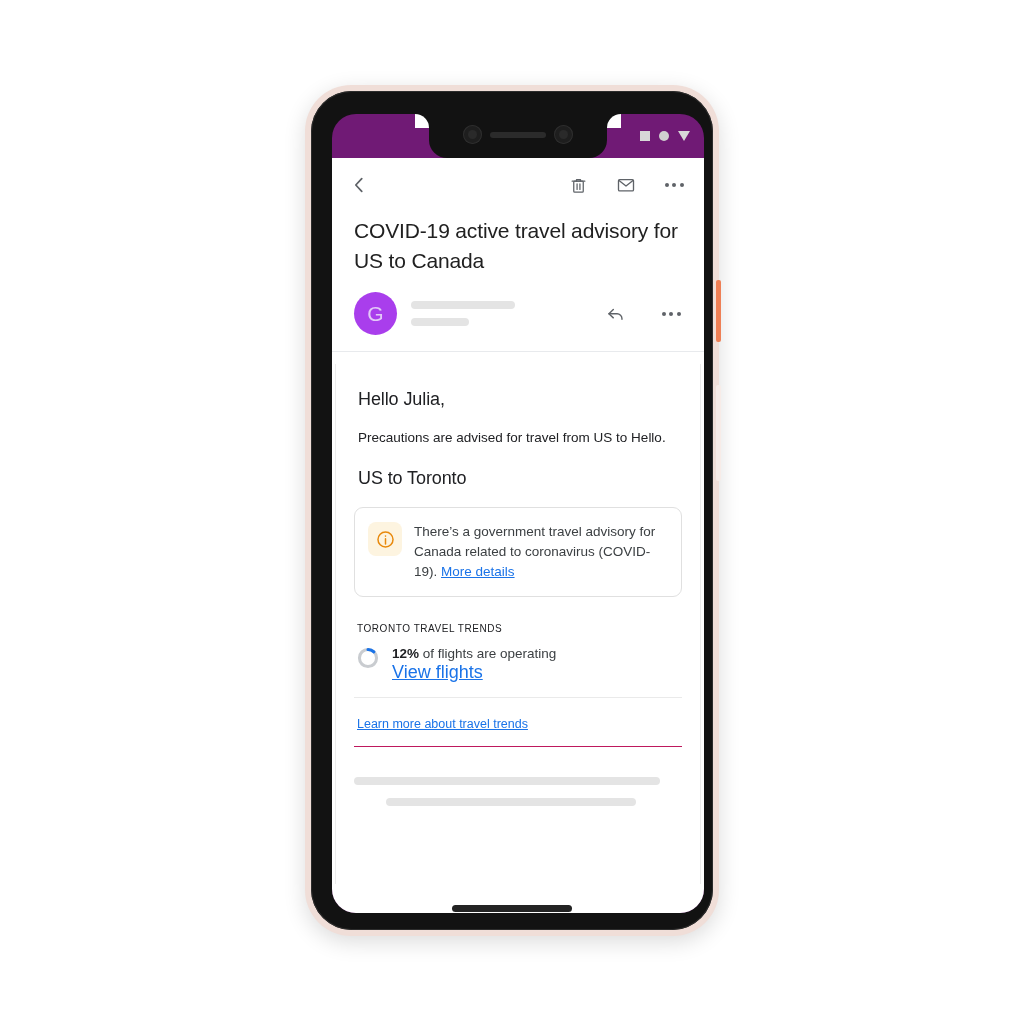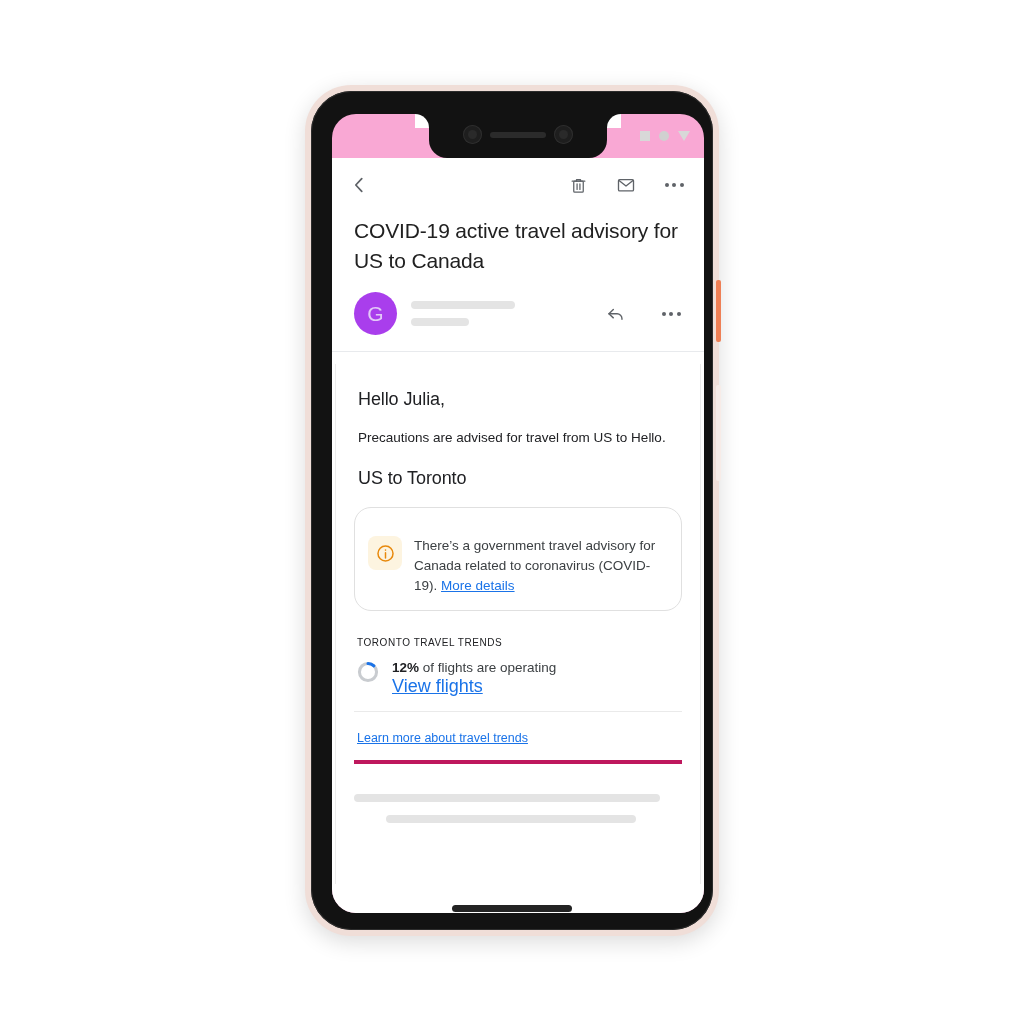--- a/index.html
+++ b/index.html
@@ -40,21 +40,21 @@
     background: #121212;
     box-shadow: inset 0 0 0 1px #2c2c2c;
   }
   .device-screen {
     position: absolute;
     left: 21px;
     top: 23px;
     width: 372px;
     height: 799px;
     border-radius: 24px;
-    background: #f9a8d4;
+    background: #701a75;
     overflow: hidden;
   }
 
   
   .notch {
     position: absolute;
     left: 50%;
     transform: translateX(-50%);
     top: 0;
     width: 178px;
@@ -278,22 +278,22 @@
   .route {
     padding: 20px 22px 0 22px;
     font-size: 18px;
     color: #202124;
     letter-spacing: -0.1px;
   }
 
   .advisory {
     margin: 18px 18px 0 18px;
     border: 1px solid #e0e0e0;
-    border-radius: 17px;
-    padding: 28px 14px 14px 13px;
+    border-radius: 9px;
+    padding: 14px 14px 14px 13px;
     display: flex;
     gap: 12px;
     align-items: flex-start;
   }
   .advisory-icon {
     width: 34px;
     height: 34px;
     border-radius: 8px;
     background: #fdf4e0;
     display: flex;
@@ -340,21 +340,21 @@
   .trend-link {
     font-size: 18px;
     color: #1a73e8;
     text-decoration: underline;
     cursor: pointer;
     font-weight: 500;
     align-self: flex-start;
   }
   .learn-row {
     padding: 16px 0 14px 3px;
-    border-bottom: 4px solid #be185d;
+    border-bottom: 1px solid #be185d;
   }
   .learn-link {
     font-size: 12.5px;
     color: #1a73e8;
     text-decoration: underline;
     cursor: pointer;
   }
 
   .footer-ph {
     padding: 30px 18px 0 18px;

